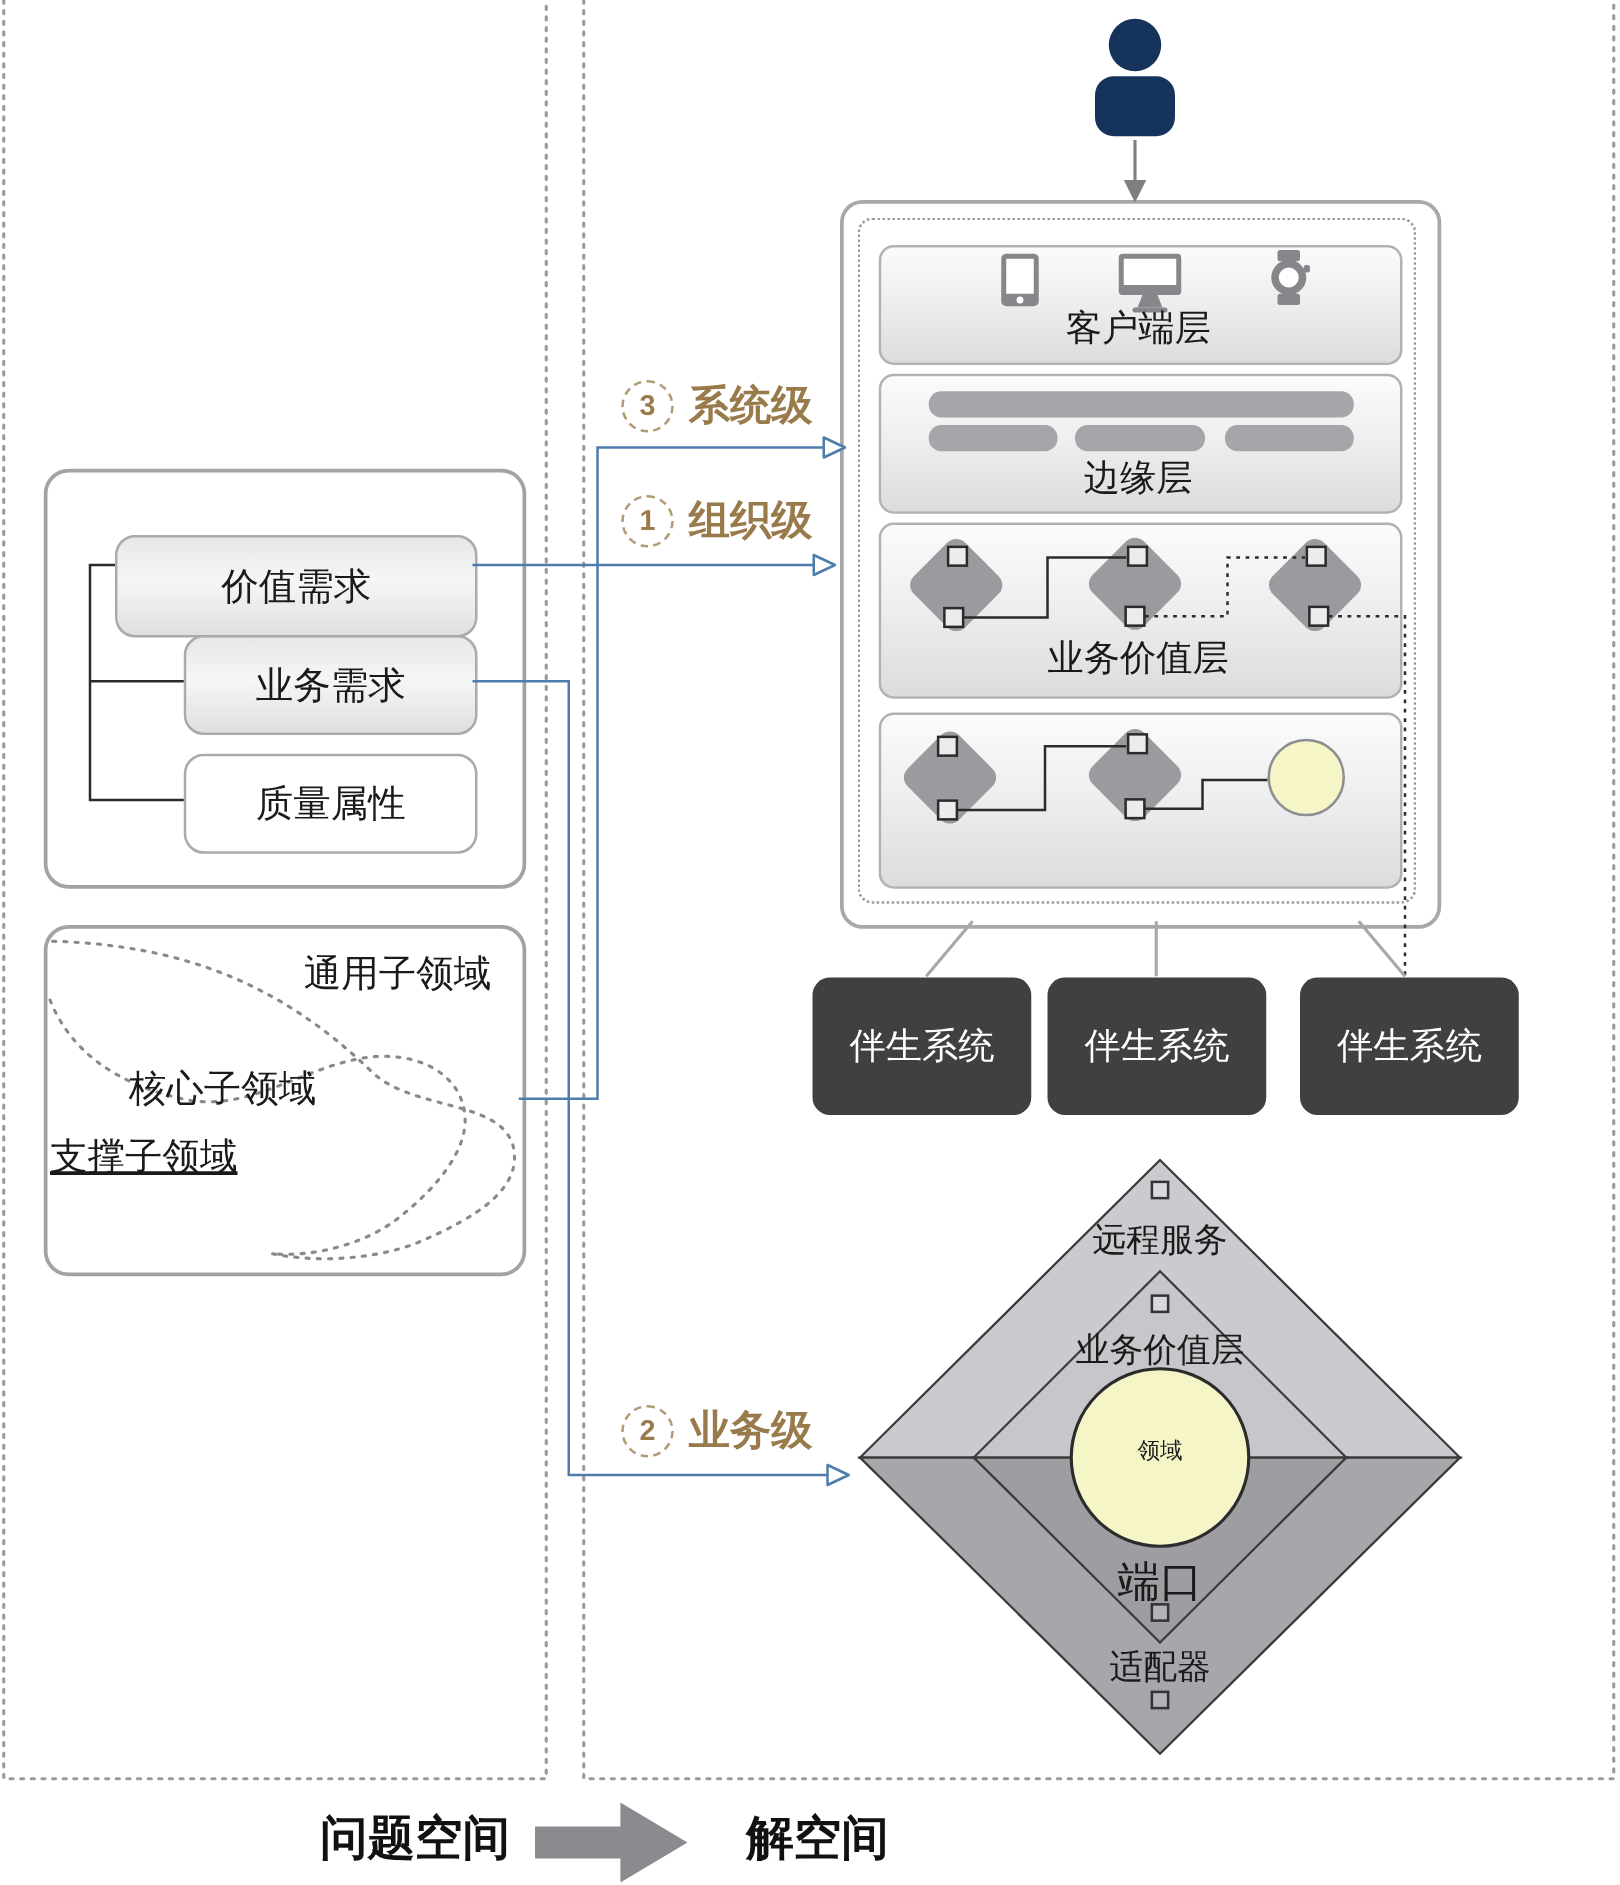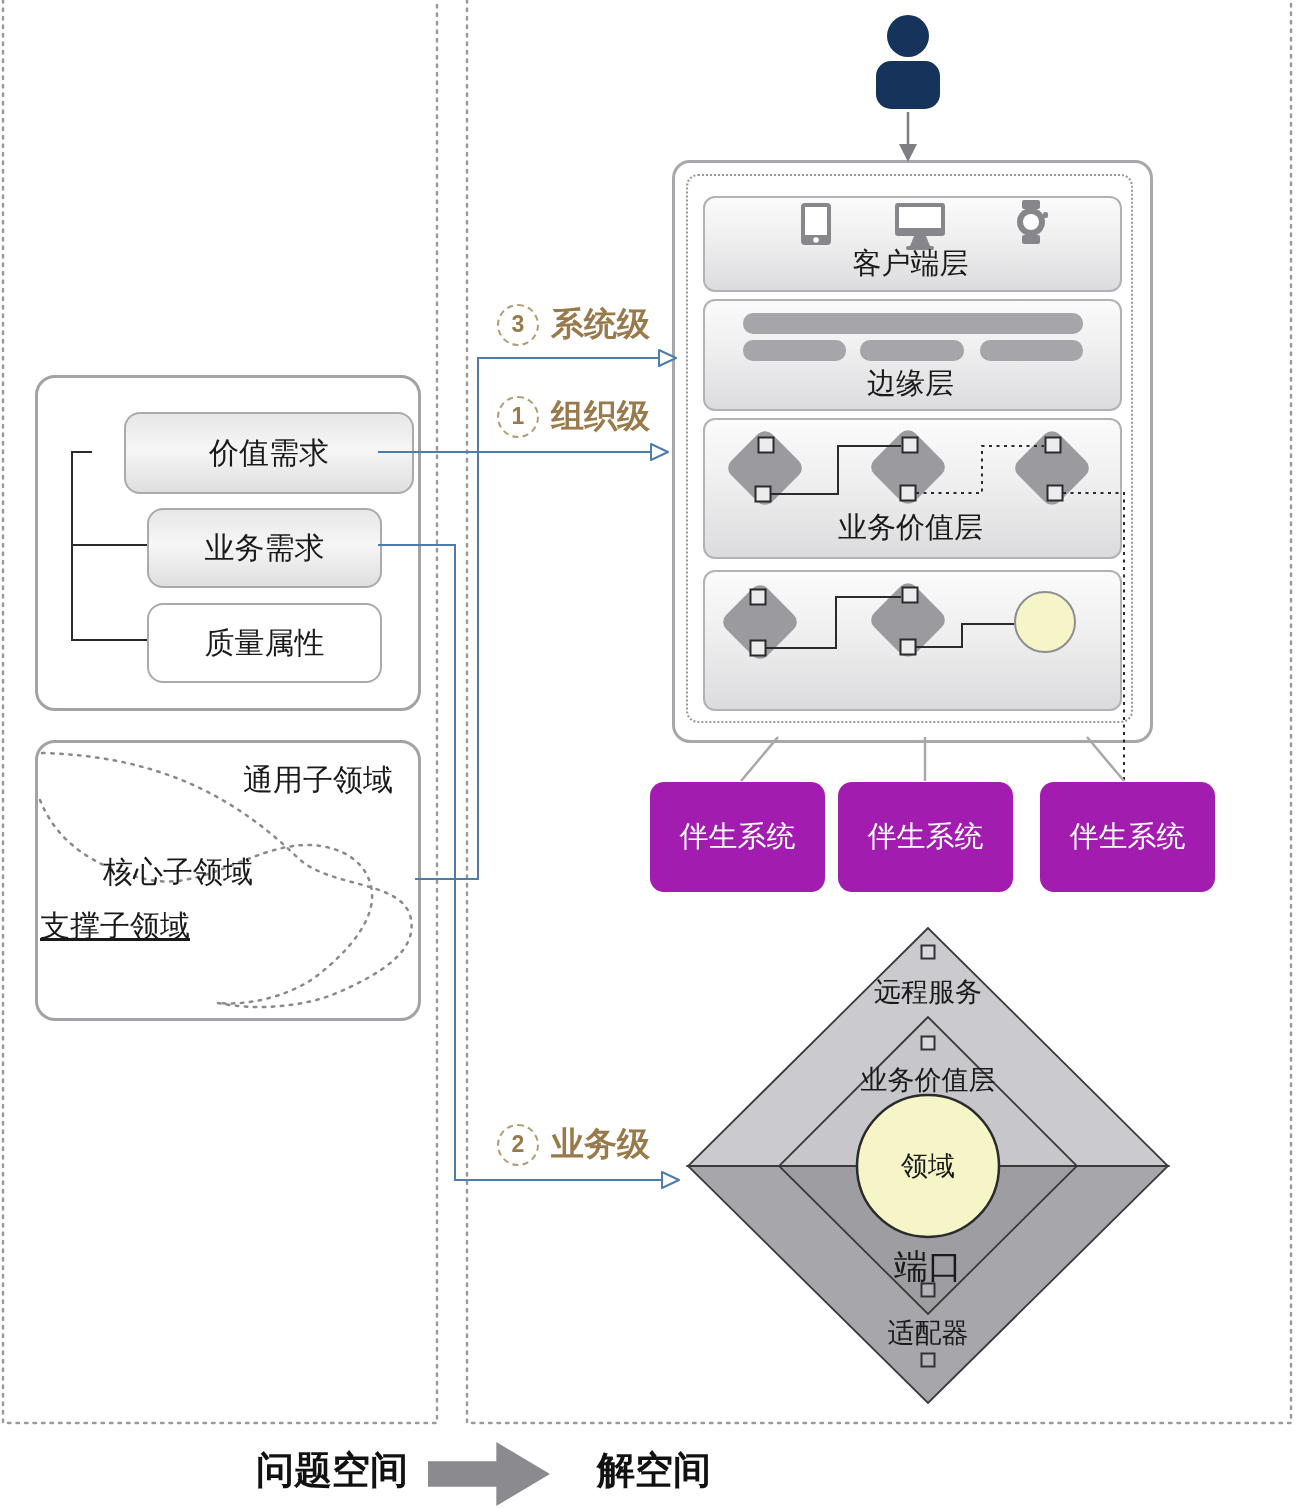--- a/index.html
+++ b/index.html
@@ -14,21 +14,21 @@
   .gbox{position:absolute;border:2px solid #aaaaae;border-radius:16px;z-index:2;
         background:linear-gradient(180deg,#e7e7e8 0%,#f6f6f6 45%,#dfdfe1 100%);
         display:flex;align-items:center;justify-content:center;font-size:30px;}
   .whitebox{position:absolute;border:2px solid #aaaaae;border-radius:16px;background:#fff;z-index:2;
         display:flex;align-items:center;justify-content:center;font-size:30px;}
   
   .sysbox{position:absolute;background:#fff;border:3px solid #a8a8ac;border-radius:18px;z-index:1;}
   .sysdotted{position:absolute;border:2px dotted #9a9a9a;border-radius:12px;z-index:1;}
   .layer{position:absolute;border:2px solid #b2b2b6;border-radius:12px;z-index:2;
         background:linear-gradient(180deg,#fbfbfb 0%,#efeff0 45%,#dcdcde 100%);}
-  .graybox{position:absolute;background:#a21caf;border-radius:14px;color:#fff;z-index:2;
+  .graybox{position:absolute;background:#404040;border-radius:14px;color:#fff;z-index:2;
         display:flex;align-items:center;justify-content:center;font-size:29px;}
   
   .lbl{position:absolute;z-index:10;font-size:29px;line-height:1.2;}
   .center{text-align:center;}
   .lvl{position:absolute;z-index:10;display:flex;align-items:center;gap:12px;
        color:#997a4b;font-weight:700;font-size:33px;}
   .lvl .num{width:38px;height:38px;border:2px dashed #b19b73;border-radius:50%;
        display:flex;align-items:center;justify-content:center;font-size:23px;font-weight:700;flex:0 0 auto;}
   .footer-lbl{position:absolute;z-index:10;font-size:38px;font-weight:700;color:#111;font-family:Liberation Serif, serif;}
   .block-arrow{position:absolute;z-index:10;background:#8b8b8f;
@@ -46,21 +46,21 @@
   .navy{fill:#16335c;}
   .devicon{fill:#87878b;}
   .hexline{stroke:#3a3a3a;stroke-width:1.8;}
 </style>
 </head>
 <body>
 
 <div class="stage">
 
   <div class="rbox" style="left:35px;top:375px;width:380px;height:330px;"></div>
-  <div class="gbox" style="left:92px;top:412px;width:286px;height:78px;margin-left:32px;">
+  <div class="gbox" style="left:92px;top:428px;width:286px;height:78px;">
       <span>价值需求</span>
     </div>
   <div class="gbox" style="left:147px;top:508px;width:231px;height:76px;">
       <span>业务需求</span>
     </div>
   <div class="whitebox" style="left:147px;top:603px;width:231px;height:76px;align-items:center;">
       <span>质量属性</span>
     </div>
 
   <div class="rbox" style="left:35px;top:740px;width:380px;height:275px;"></div>
@@ -205,21 +205,21 @@
     <span class="num">2</span>
     <span>业务级</span>
   </div>
 
   <div class="lbl center" style="left:703px;top:246px;width:415px;">客户端层</div>
   <div class="lbl center" style="left:703px;top:366px;width:415px;">边缘层</div>
   <div class="lbl center" style="left:703px;top:510px;width:415px;">业务价值层</div>
 
   <div class="lbl center" style="left:828px;top:976px;width:200px;font-size:27px;">远程服务</div>
   <div class="lbl center" style="left:828px;top:1064px;width:200px;font-size:27px;">业务价值层</div>
-  <div class="lbl center" style="left:828px;top:1150px;width:200px;font-size:27px;">领域</div>
+  <div class="lbl center" style="left:828px;top:1150px;width:200px;font-size:18px;">领域</div>
   <div class="lbl center" style="left:828px;top:1246px;width:200px;font-size:34px;">端口</div>
   <div class="lbl center" style="left:828px;top:1317px;width:200px;font-size:27px;">适配器</div>
 
   <div class="footer-lbl" style="left:256px;top:1445px;">问题空间</div>
   <div class="block-arrow" style="left:428px;top:1442px;width:122px;height:64px;"></div>
   <div class="footer-lbl" style="left:597px;top:1445px;">解空间</div>
 
 </div>
 
 </body></html>

